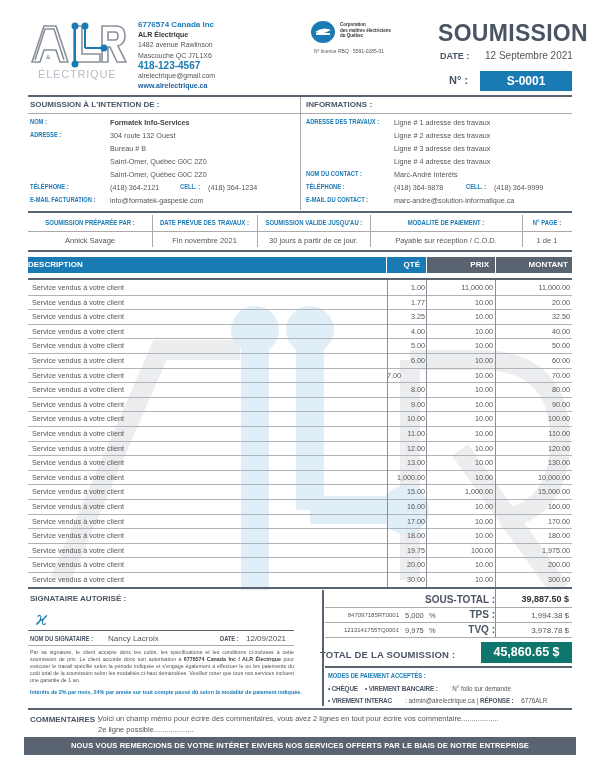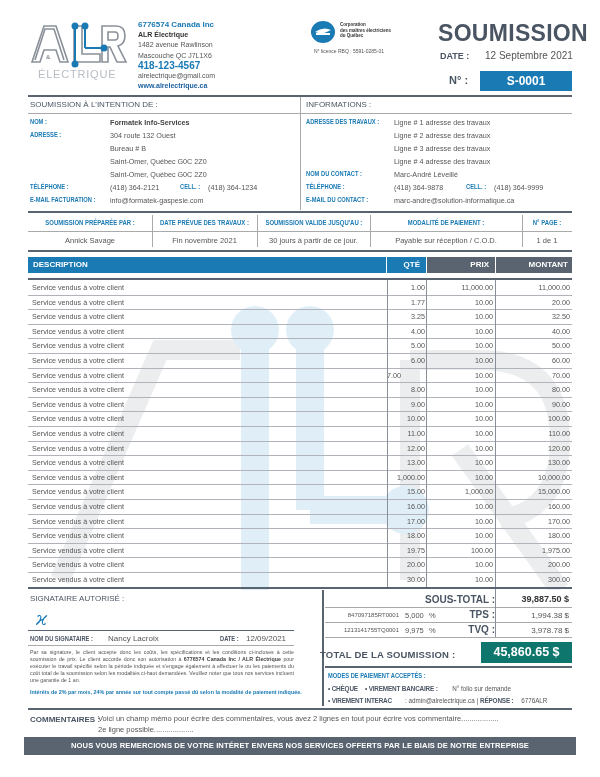--- a/index.html
+++ b/index.html
@@ -17,21 +17,21 @@
 .cmeq{left:310px;top:20px;width:100px}
 .cmeq .txt{position:absolute;left:30px;top:2px;font-size:4.5px;line-height:5.5px;color:#333;font-weight:bold}
 .cmeq .lic{position:absolute;left:4px;top:28px;font-size:5px;color:#555;white-space:nowrap}
 .title{left:438px;top:20px;font-size:23px;font-weight:bold;color:#4a5563;letter-spacing:0.3px}
 .datel{left:440px;top:51px;font-size:9px;font-weight:bold;color:#4a5563}
 .datev{left:485px;top:50px;font-size:10px;color:#555}
 .nol{left:449px;top:74px;font-size:11px;font-weight:bold;color:#4a5563}
 .nobox{left:480px;top:71px;width:92px;height:20px;background:#1a7ab4;color:#fff;font-weight:bold;font-size:12px;text-align:center;line-height:20px}
 .hr-thick{height:2px;background:#5a6370}
 .hr-thin{height:1px;background:#aaa}
-.sect-title{font-size:8px;font-weight:normal;color:#4a5563}
+.sect-title{font-size:8px;font-weight:bold;color:#4a5563}
 .row{font-size:7.2px;color:#555;white-space:nowrap}
 .lbl{font-size:7px;font-weight:bold;color:#1a7ab4;transform:scaleX(0.82);transform-origin:left center;display:inline-block;white-space:nowrap}
 .vline{width:1px;background:#aaa}
 
 .sumhead{font-size:7px;font-weight:bold;color:#1a7ab4;text-align:center;transform:scaleX(0.85);white-space:nowrap}
 .sumval{font-size:7.5px;color:#555;text-align:center;white-space:nowrap}
 
 .thead{height:16px;top:257px}
 .th{position:absolute;top:0;height:16px;line-height:16px;color:#fff;font-weight:bold;font-size:8px}
 .tr{position:absolute;left:28px;width:544px;height:14.6px;border-bottom:1px solid #b0b4ba}
@@ -116,21 +116,21 @@
   <div class="abs row" style="left:80px;top:80px">info@formatek-gaspesie.com</div>
 </div>
 
 <div class="abs" style="left:306px;top:116px;width:266px">
   <div class="abs lbl" style="left:0;top:2px">ADRESSE DES TRAVAUX :</div>
   <div class="abs row" style="left:88px;top:2px">Ligne # 1 adresse des travaux</div>
   <div class="abs row" style="left:88px;top:15px">Ligne # 2 adresse des travaux</div>
   <div class="abs row" style="left:88px;top:28px">Ligne # 3 adresse des travaux</div>
   <div class="abs row" style="left:88px;top:41px">Ligne # 4 adresse des travaux</div>
   <div class="abs lbl" style="left:0;top:54px">NOM DU CONTACT :</div>
-  <div class="abs row" style="left:88px;top:54px">Marc-André Léveillé</div>
+  <div class="abs row" style="left:88px;top:54px">Marc-André Intérêts</div>
   <div class="abs lbl" style="left:0;top:67px">TÉLÉPHONE :</div>
   <div class="abs row" style="left:88px;top:67px">(418) 364-9878</div>
   <div class="abs lbl" style="left:160px;top:67px">CELL. :</div>
   <div class="abs row" style="left:188px;top:67px">(418) 364-9999</div>
   <div class="abs lbl" style="left:0;top:80px">E-MAIL DU CONTACT :</div>
   <div class="abs row" style="left:88px;top:80px">marc-andre@solution-informatique.ca</div>
 </div>
 
 <div class="abs hr-thick" style="left:28px;top:211px;width:544px"></div>
 <div class="abs" style="left:28px;top:213px;width:544px;height:36px">
@@ -169,21 +169,21 @@
     </g>
     <g fill="#5aa8d8">
       <circle cx="215" cy="40" r="24"></circle>
       <circle cx="270" cy="40" r="24"></circle>
       <circle cx="365" cy="220" r="24"></circle>
     </g>
   </svg>
 </div>
 
 <div class="abs thead" style="left:28px;width:544px">
-  <div class="th" style="left:0;width:358px;background:#1a7ab4;padding-left:5px">DESCRIPTION</div>
+  <div class="th" style="left:0;width:358px;background:#1a7ab4;">DESCRIPTION</div>
   <div class="th" style="left:359px;width:39px;background:#1a7ab4;text-align:right;padding-right:6px">QTÉ</div>
   <div class="th" style="left:399px;width:68px;background:#5a6370;text-align:right;padding-right:6px">PRIX</div>
   <div class="th" style="left:468px;width:76px;background:#5a6370;text-align:right;padding-right:4px">MONTANT</div>
 </div>
 <div class="abs hr-thick" style="left:28px;top:278px;width:544px"></div>
 
 <div id="rows">
     <div class="tr" style="top: 281px;">
       <div class="td" style="left:4px;width:350px">Service vendus à votre client</div>
       <div class="td" style="left:359px;width:38px;text-align:right">1.00</div>

